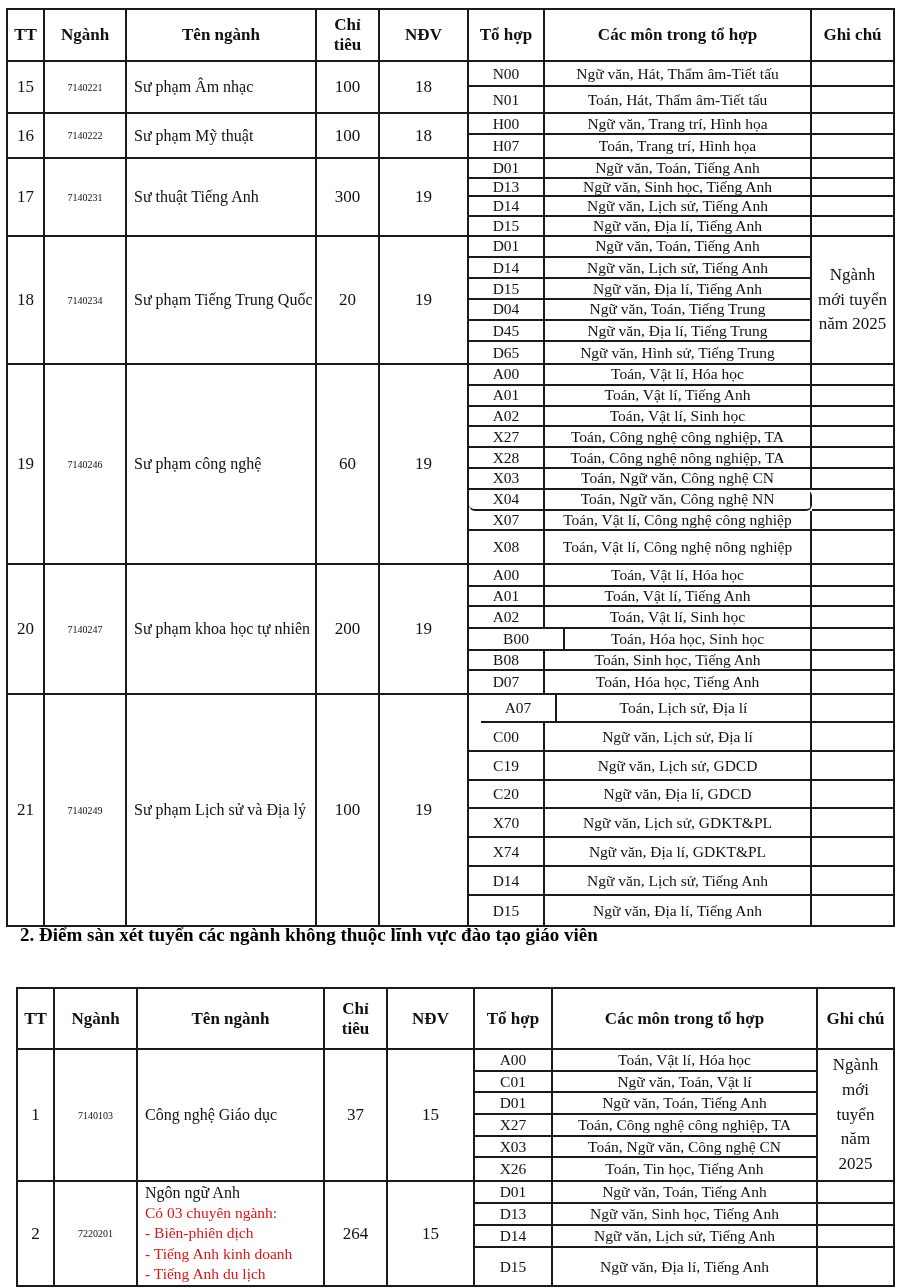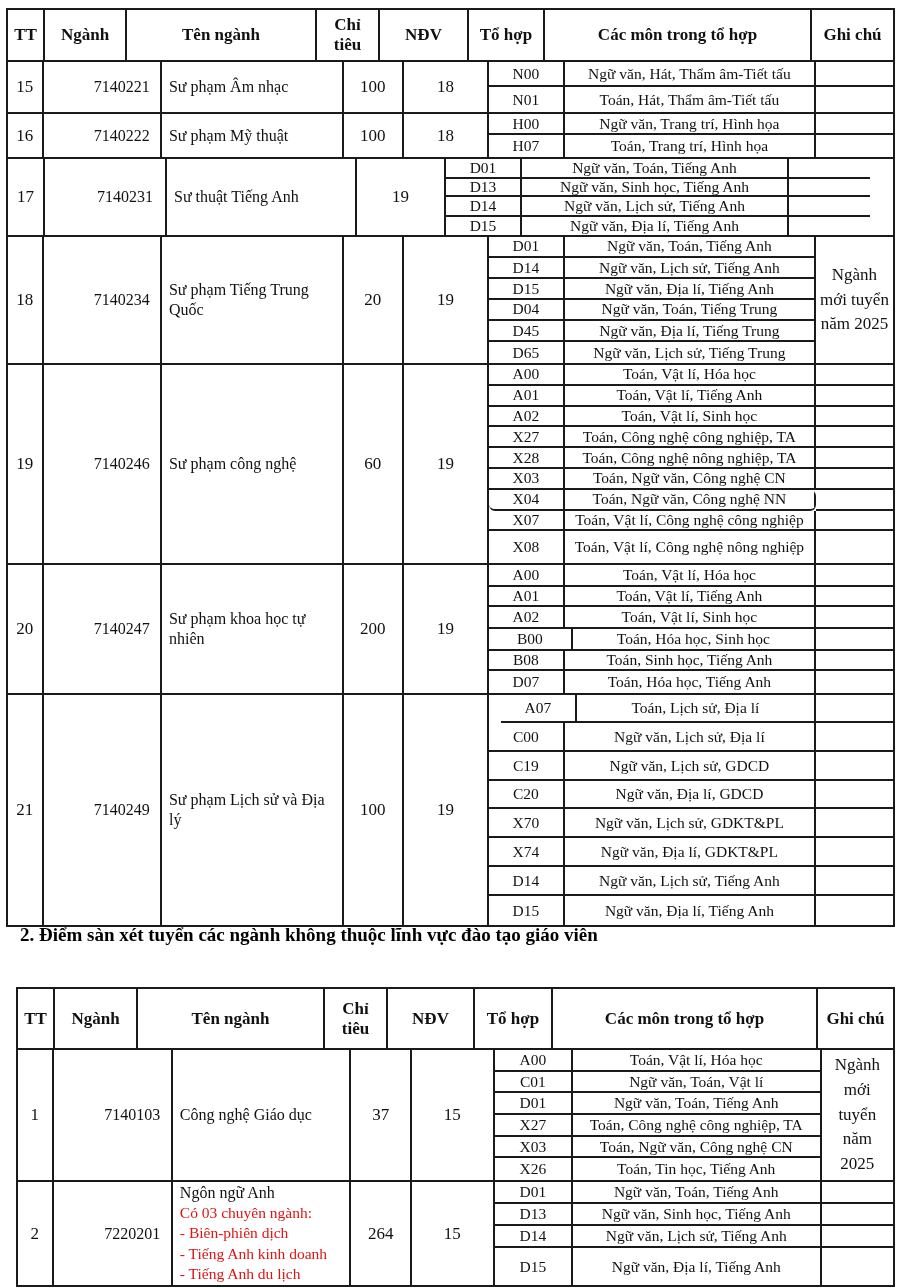--- a/index.html
+++ b/index.html
@@ -13,21 +13,21 @@
   #t2 .thead{height:61px;}
   .hcell{display:flex;align-items:center;justify-content:center;text-align:center;
          font-weight:bold;font-size:17px;line-height:1.15;box-sizing:border-box;
          border-right:2px solid #1a1a1a;padding:1px 2px;}
   .hcell:last-child{border-right:none;}
   .trow{display:flex;border-bottom:2px solid #1a1a1a;box-sizing:border-box;align-items:stretch;}
   .trow:last-child{border-bottom:none;}
   .cell{display:flex;align-items:center;justify-content:center;text-align:center;
         font-size:17px;box-sizing:border-box;border-right:2px solid #1a1a1a;padding:1px 2px;}
   .cell.ten{justify-content:flex-start;text-align:left;padding-left:7px;font-size:16px;line-height:1.25;}
-  .cell.nganh{font-size:16px;margin-left:40px;}
+  .cell.nganh{font-size:10px;}
   .combos{display:flex;flex-direction:column;box-sizing:border-box;overflow:hidden;}
   .combo{display:flex;border-bottom:2px solid #1a1a1a;box-sizing:border-box;overflow:hidden;}
   .combo:last-child{border-bottom:none;}
   .ccode{display:flex;align-items:center;justify-content:center;font-size:15.5px;
          box-sizing:border-box;border-right:2px solid #1a1a1a;}
   .cmon{flex:1;display:flex;align-items:center;justify-content:center;text-align:right;
         font-size:15.5px;box-sizing:border-box;border-right:2px solid #1a1a1a;padding:0 3px;
         white-space:nowrap;overflow:hidden;}
   .ghichu{display:flex;flex-direction:column;box-sizing:border-box;overflow:hidden;}
   .note-sub{border-bottom:2px solid #1a1a1a;box-sizing:border-box;}
@@ -104,20 +104,21 @@
         </div>
       </div>
       <div class="trow" style="height: 78px;">
         <div class="cell tt" style="width: 37px;">17</div>
         <div class="cell nganh" style="width: 82px;">7140231</div>
         <div class="cell ten" style="width: 190px;">
           <div>
             <span class="ten-main">Sư thuật Tiếng Anh</span>
           </div>
         </div>
+        <div class="cell" style="width: 63px;">300</div>
         <div class="cell" style="width: 89px;">19</div>
         <div class="combos" style="width: 343px;">
           <div class="combo" style="flex: 0 1 20px;">
             <div class="ccode" style="width: 76px;">D01</div>
             <div class="cmon">Ngữ văn, Toán, Tiếng Anh</div>
           </div>
           <div class="combo" style="flex: 0 1 19px;">
             <div class="ccode" style="width: 76px;">D13</div>
             <div class="cmon">Ngữ văn, Sinh học, Tiếng Anh</div>
           </div>
@@ -163,21 +164,21 @@
           <div class="combo" style="flex: 0 1 21px;">
             <div class="ccode" style="width: 76px;">D04</div>
             <div class="cmon">Ngữ văn, Toán, Tiếng Trung</div>
           </div>
           <div class="combo" style="flex: 0 1 22px;">
             <div class="ccode" style="width: 76px;">D45</div>
             <div class="cmon">Ngữ văn, Địa lí, Tiếng Trung</div>
           </div>
           <div class="combo" style="flex: 0 1 21px;">
             <div class="ccode" style="width: 76px;">D65</div>
-            <div class="cmon">Ngữ văn, Lịch sử, Tiếng Trung</div>
+            <div class="cmon">Ngữ văn, Hình sử, Tiếng Trung</div>
           </div>
         </div>
         <div class="ghichu" style="width: 81px;">
           <div class="note-merged">Ngành mới tuyển năm 2025</div>
         </div>
       </div>
       <div class="trow" style="height: 200px;">
         <div class="cell tt" style="width: 37px;">19</div>
         <div class="cell nganh" style="width: 82px;">7140246</div>
         <div class="cell ten" style="width: 190px;">
@@ -254,21 +255,21 @@
           </div>
           <div class="combo" style="flex: 0 1 21px;">
             <div class="ccode" style="width: 76px;">A01</div>
             <div class="cmon">Toán, Vật lí, Tiếng Anh</div>
           </div>
           <div class="combo" style="flex: 0 1 22px;">
             <div class="ccode" style="width: 76px;">A02</div>
             <div class="cmon">Toán, Vật lí, Sinh học</div>
           </div>
           <div class="combo" style="flex: 0 1 22px;">
-            <div class="ccode" style="width: 84px;">B00</div>
+            <div class="ccode" style="width: 96px;">B00</div>
             <div class="cmon">Toán, Hóa học, Sinh học</div>
           </div>
           <div class="combo" style="flex: 0 1 21px;">
             <div class="ccode" style="width: 76px;">B08</div>
             <div class="cmon">Toán, Sinh học, Tiếng Anh</div>
           </div>
           <div class="combo" style="flex: 0 1 22px;">
             <div class="ccode" style="width: 76px;">D07</div>
             <div class="cmon">Toán, Hóa học, Tiếng Anh</div>
           </div>

